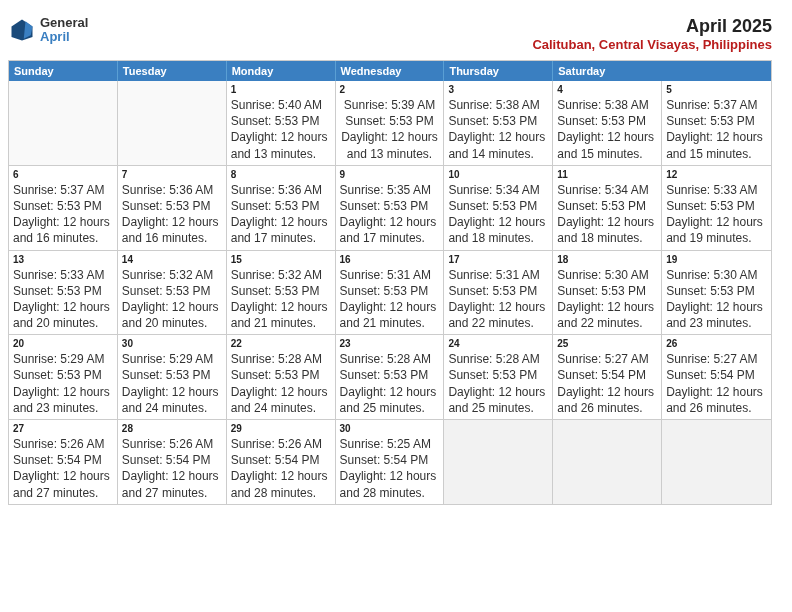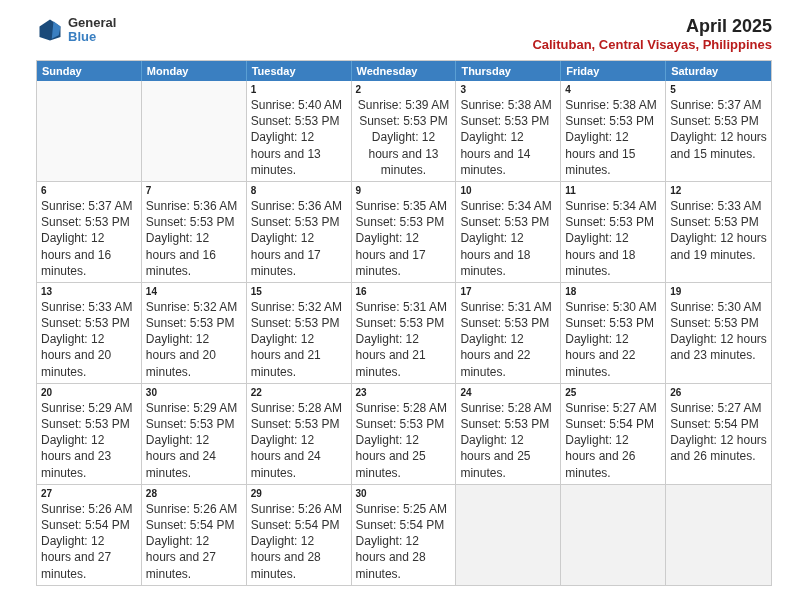--- a/index.html
+++ b/index.html
@@ -6,21 +6,21 @@
     body {
       font-family: Arial, sans-serif;
       background: #fff;
       width: 792px;
       height: 612px;
       overflow: hidden;
     }
     .page {
       width: 792px;
       height: 492px;
-      padding: 16px 20px 10px 36px;
+      padding: 16px 20px 10px 8px;
       display: flex;
       flex-direction: column;
     }
     .header {
       display: flex;
       justify-content: space-between;
       align-items: flex-start;
       margin-bottom: 8px;
     }
     .logo {
@@ -114,37 +114,36 @@
 
 <div class="page">
   <div class="header">
     <div class="logo">
       <svg class="logo-icon" viewBox="0 0 32 32">
         <polygon points="16,4 28,12 28,24 16,28 4,24 4,12" fill="#1a4a7a"></polygon>
         <polygon points="20,6 28,12 26,22 18,26" fill="#3a7fc1"></polygon>
       </svg>
       <div class="logo-text">
         <span>General</span>
-        <span>Blue</span>
+        <span>April</span>
       </div>
     </div>
     <div class="title-block">
       <h1>April 2025</h1>
       <h2>Calituban, Central Visayas, Philippines</h2>
     </div>
   </div>
 
   <div class="calendar">
     <div class="cal-header">
     <div class="cal-header-cell">Sunday</div>
+        <div class="cal-header-cell">Tuesday</div>
         <div class="cal-header-cell">Monday</div>
-        <div class="cal-header-cell">Tuesday</div>
         <div class="cal-header-cell">Wednesday</div>
         <div class="cal-header-cell">Thursday</div>
-        <div class="cal-header-cell">Friday</div>
         <div class="cal-header-cell">Saturday</div>
       </div>
     <div class="cal-body">
     <div class="cal-row">
           <div class="cal-cell empty"></div>
           <div class="cal-cell empty"></div>
           <div class="cal-cell">
             <div class="day-num">1</div>
             <div class="cell-text" style="white-space: pre-line;">Sunrise: 5:40 AM
 Sunset: 5:53 PM

